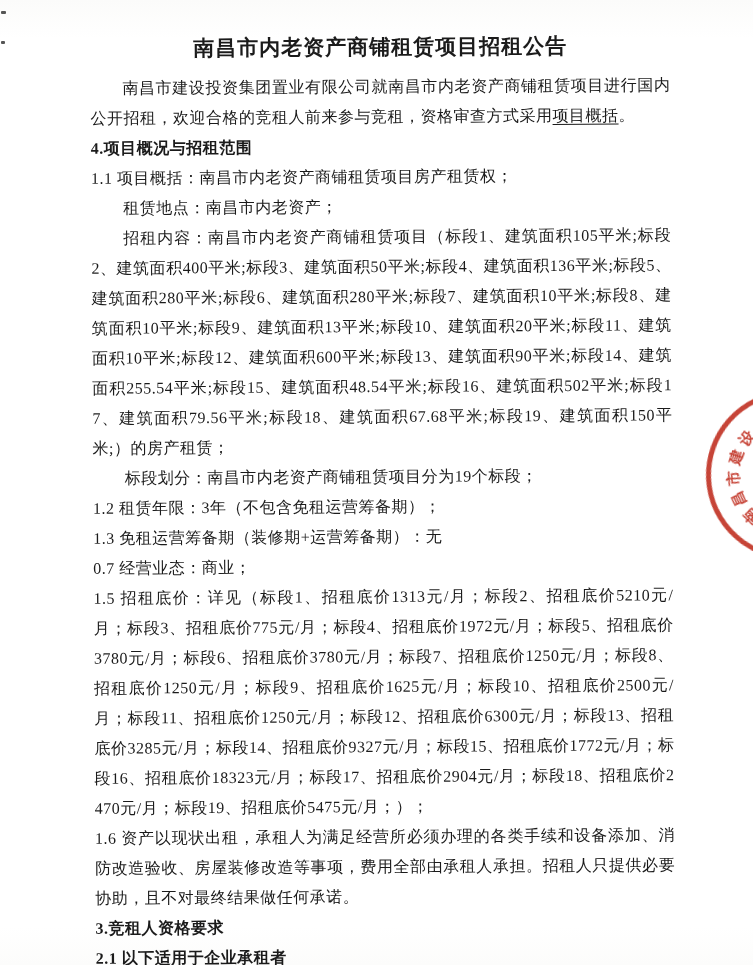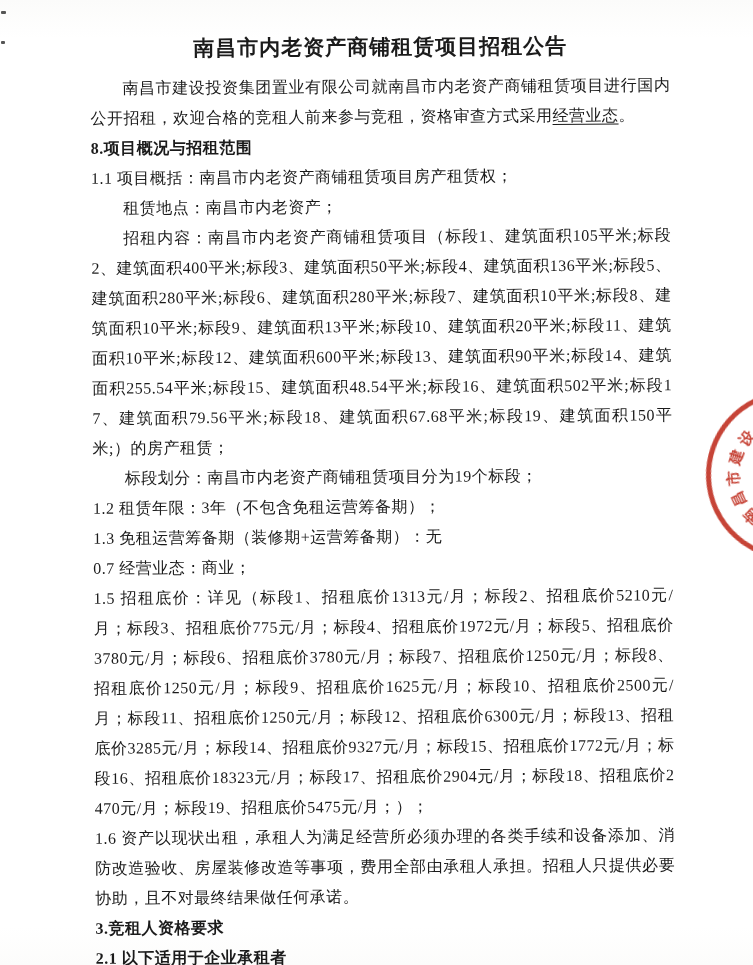--- a/index.html
+++ b/index.html
@@ -78,22 +78,22 @@
 <body>
 
 <div class="scan-page">
 
   <div class="speck speck-1"></div>
   <div class="speck speck-2"></div>
 
   <div class="doc-content">
     <h1 class="doc-title">南昌市内老资产商铺租赁项目招租公告</h1>
     <div>
-        <div class="par indent"><span>南昌市建设投资集团置业有限公司就南昌市内老资产商铺租赁项目进行国内公开招租，欢迎合格的竞租人前来参与竞租，资格审查方式采用</span><span class="uline">经营业态</span><span>。</span></div>
-        <div class="par h1"><span>8.项目概况与招租范围</span></div>
+        <div class="par indent"><span>南昌市建设投资集团置业有限公司就南昌市内老资产商铺租赁项目进行国内公开招租，欢迎合格的竞租人前来参与竞租，资格审查方式采用</span><span class="uline">项目概括</span><span>。</span></div>
+        <div class="par h1"><span>4.项目概况与招租范围</span></div>
         <div class="par plain"><span>1.1 项目概括：南昌市内老资产商铺租赁项目房产租赁权；</span></div>
         <div class="par indent"><span>租赁地点：南昌市内老资产；</span></div>
         <div class="par indent"><span>招租内容：南昌市内老资产商铺租赁项目（标段1、建筑面积105平米;标段2、建筑面积400平米;标段3、建筑面积50平米;标段4、建筑面积136平米;标段5、建筑面积280平米;标段6、建筑面积280平米;标段7、建筑面积10平米;标段8、建筑面积10平米;标段9、建筑面积13平米;标段10、建筑面积20平米;标段11、建筑面积10平米;标段12、建筑面积600平米;标段13、建筑面积90平米;标段14、建筑面积255.54平米;标段15、建筑面积48.54平米;标段16、建筑面积502平米;标段17、建筑面积79.56平米;标段18、建筑面积67.68平米;标段19、建筑面积150平米;）的房产租赁；</span></div>
         <div class="par indent"><span>标段划分：南昌市内老资产商铺租赁项目分为19个标段；</span></div>
         <div class="par plain"><span>1.2 租赁年限：3年（不包含免租运营筹备期）；</span></div>
         <div class="par plain"><span>1.3 免租运营筹备期（装修期+运营筹备期）：无</span></div>
         <div class="par plain"><span>0.7 经营业态：商业；</span></div>
         <div class="par plain"><span>1.5 招租底价：详见（标段1、招租底价1313元/月；标段2、招租底价5210元/月；标段3、招租底价775元/月；标段4、招租底价1972元/月；标段5、招租底价3780元/月；标段6、招租底价3780元/月；标段7、招租底价1250元/月；标段8、招租底价1250元/月；标段9、招租底价1625元/月；标段10、招租底价2500元/月；标段11、招租底价1250元/月；标段12、招租底价6300元/月；标段13、招租底价3285元/月；标段14、招租底价9327元/月；标段15、招租底价1772元/月；标段16、招租底价18323元/月；标段17、招租底价2904元/月；标段18、招租底价2470元/月；标段19、招租底价5475元/月；）；</span></div>
         <div class="par plain"><span>1.6 资产以现状出租，承租人为满足经营所必须办理的各类手续和设备添加、消防改造验收、房屋装修改造等事项，费用全部由承租人承担。招租人只提供必要协助，且不对最终结果做任何承诺。</span></div>
         <div class="par h1"><span>3.竞租人资格要求</span></div>

